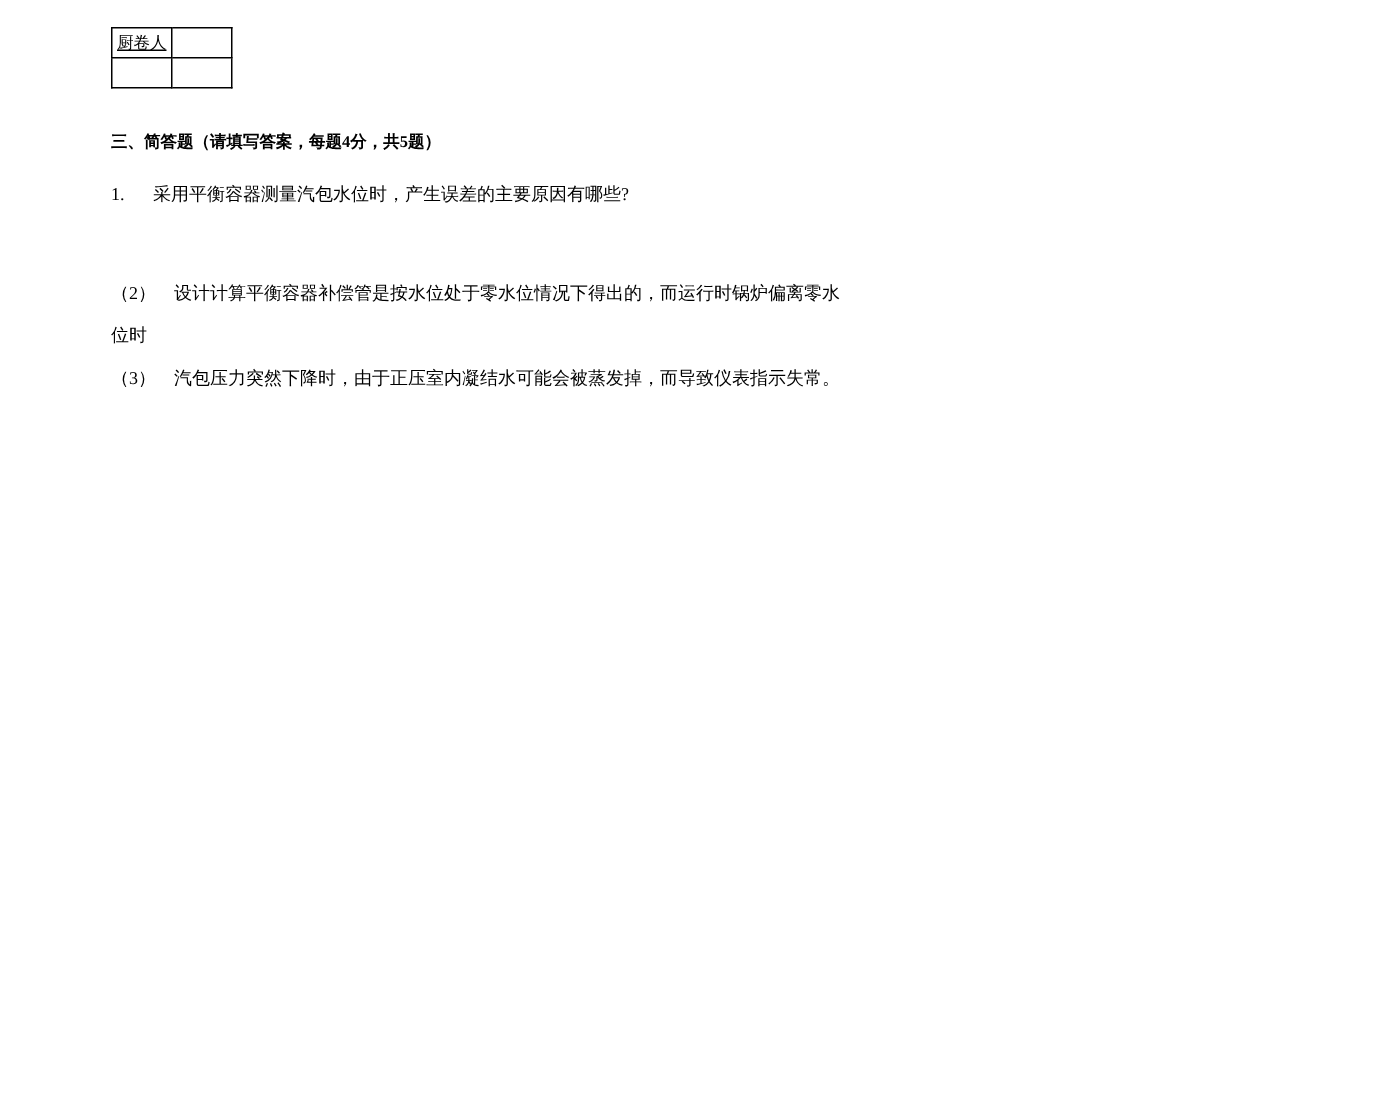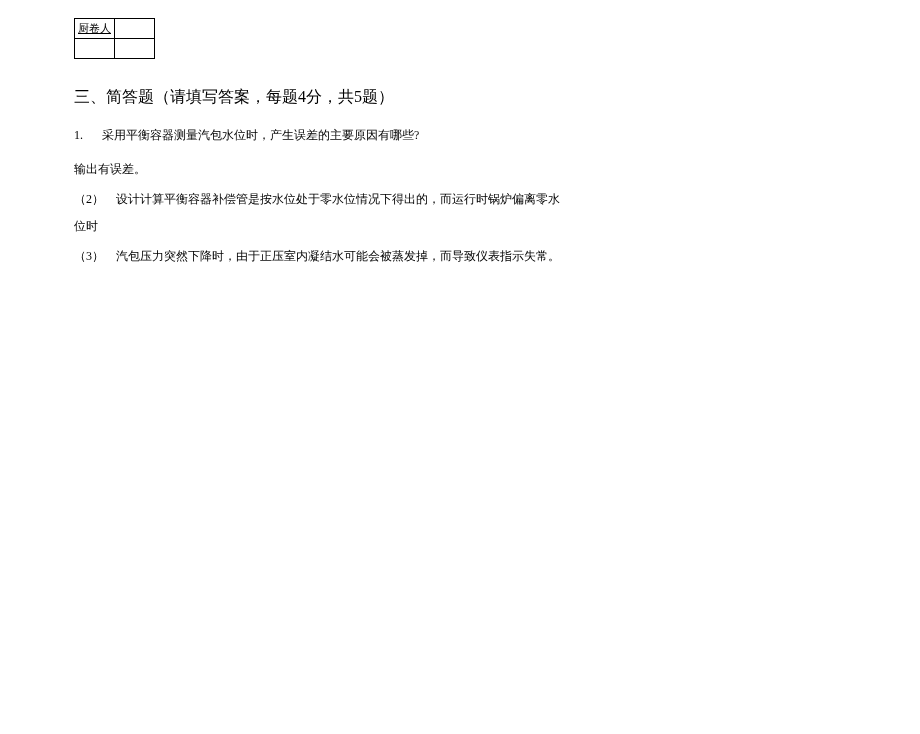--- a/index.html
+++ b/index.html
@@ -23,26 +23,26 @@
     }
     .table-box td {
       border: 1px solid #000;
       width: 40px;
       height: 20px;
       text-align: center;
       vertical-align: middle;
       font-size: 11px;
     }
     .section-heading {
-      font-weight: normal;
-      font-size: 16px;
+      font-weight: bold;
+      font-size: 11px;
       margin-bottom: 18px;
     }
     .question {
-      margin-bottom: 12px;
+      margin-bottom: 44px;
       line-height: 1.5;
     }
     .q-num {
       display: inline-block;
       margin-right: 16px;
     }
     .answer-block {
       line-height: 2.3;
       max-width: 495px;
     }
@@ -67,16 +67,15 @@
   </table>
 
 <div class="section-heading">三、简答题（请填写答案，每题4分，共5题）</div>
 
 <div class="question">
   <span class="q-num">1.</span>
   <span>采用平衡容器测量汽包水位时，产生误差的主要原因有哪些?</span>
 </div>
 
 <div class="answer-block">
-  <div class="answer-line">输出有误差。</div>
   <div class="answer-line">（2）　设计计算平衡容器补偿管是按水位处于零水位情况下得出的，而运行时锅炉偏离零水位时</div>
   <div class="answer-line">（3）　汽包压力突然下降时，由于正压室内凝结水可能会被蒸发掉，而导致仪表指示失常。</div>
 </div>
 
 </body></html>

